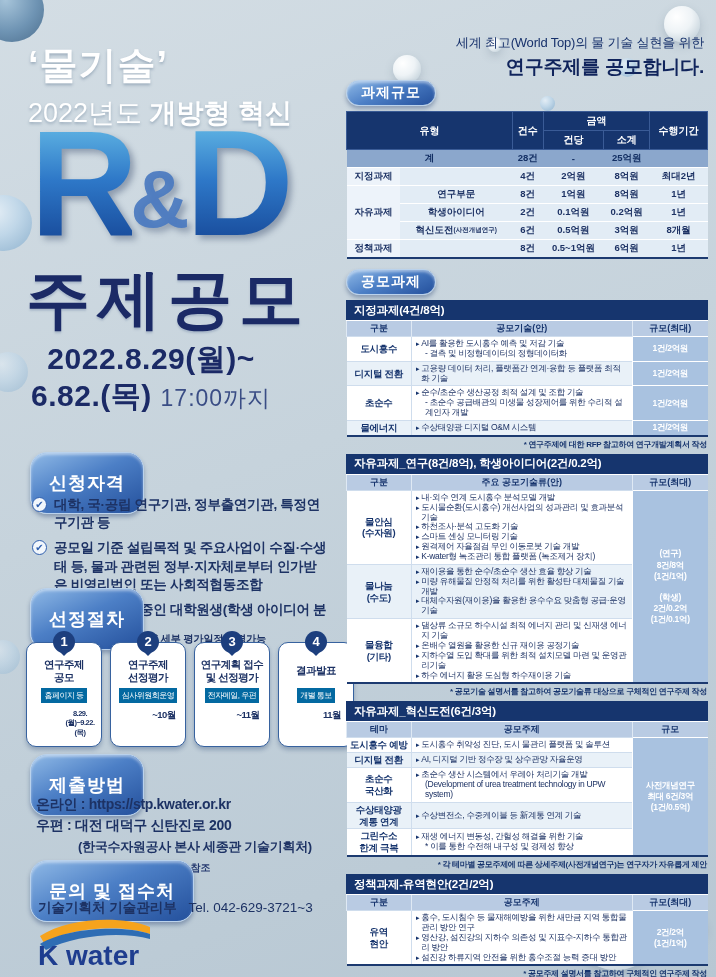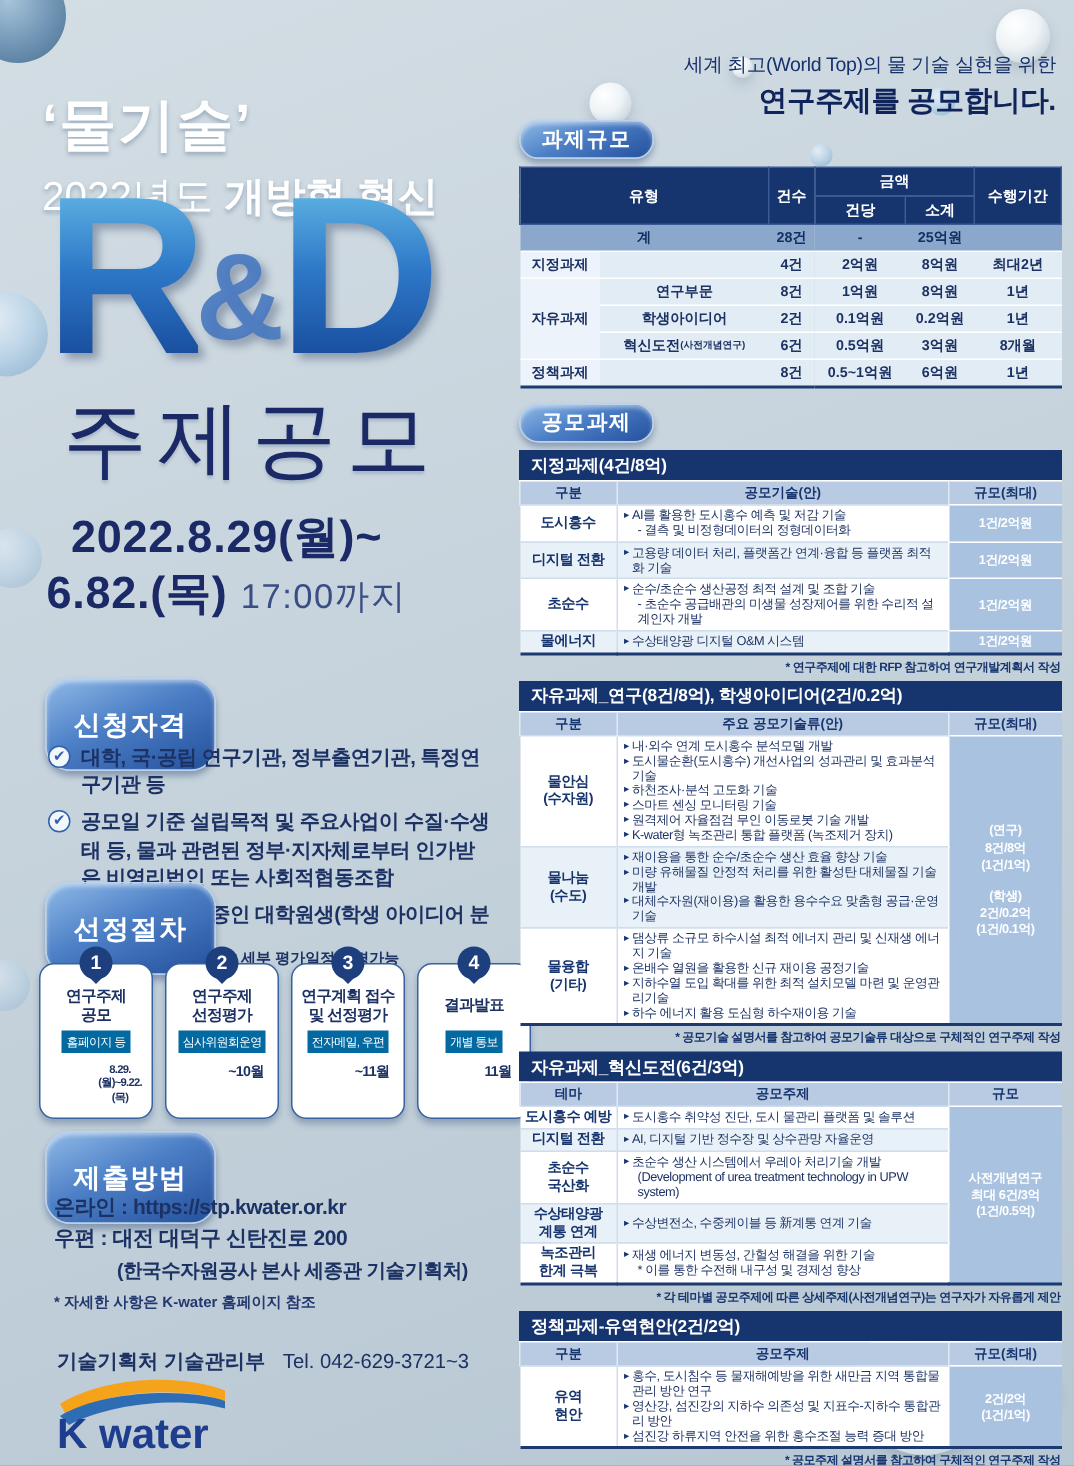--- a/index.html
+++ b/index.html
@@ -19,33 +19,33 @@
         box-shadow:inset 0 2px 3px rgba(255,255,255,.45),0 3px 4px rgba(20,50,100,.35);
         border:1px solid #bad2ec;}
   .pill-sm{font-size:14px;padding:3px 14px;border-radius:14px;}
 
   
   .slogan{position:absolute;top:34px;right:12px;text-align:right;z-index:2;}
   .slogan-l1{font-size:13px;color:#17316b;font-weight:500;letter-spacing:-0.2px;}
   .slogan-l2{font-size:19px;color:#10245c;font-weight:900;margin-top:2px;letter-spacing:-0.2px;}
 
   .title-block{position:absolute;left:28px;top:40px;color:#fff;z-index:2;
-               text-shadow:0 2px 3px rgba(60,90,120,.35);margin-top:18px;}
+               text-shadow:0 2px 3px rgba(60,90,120,.35);}
   .title-quote{font-size:38px;font-weight:900;letter-spacing:1px;}
   .title-year{font-size:27px;margin-top:4px;font-weight:400;}
   .title-year b{font-weight:900;}
 
   .rd-wrap{position:absolute;left:30px;top:108px;display:flex;align-items:flex-start;z-index:2;
            filter:drop-shadow(4px 4px 3px rgba(20,40,80,.35));}
   .rd-letter{font-size:150px;line-height:1;font-weight:900;letter-spacing:-6px;
              background:linear-gradient(180deg,#6ec6ec 0%,#2e78c8 48%,#123f8f 100%);
              -webkit-background-clip:text;background-clip:text;color:transparent;}
   .rd-amp{font-size:82px;line-height:1;font-weight:900;color:#4a7ac0;margin:50px -4px 0 -2px;opacity:.92;}
 
-  .subject{position:absolute;left:42px;top:256px;font-size:56px;font-weight:400;color:#1b2a66;
+  .subject{position:absolute;left:26px;top:256px;font-size:64px;font-weight:700;color:#1b2a66;
            letter-spacing:7px;z-index:2;text-shadow:0 2px 2px rgba(120,140,170,.4);}
   .dates{position:absolute;left:31px;top:340px;color:#1b2a66;z-index:2;text-align:center;}
   .date-l1,.date-l2{font-size:30px;font-weight:900;line-height:37px;letter-spacing:0.5px;}
   .date-suffix{font-size:23px;font-weight:400;color:#3a4d85;letter-spacing:1px;}
 
   .qual-pill{position:absolute;left:30px;top:452px;z-index:2;}
   .qual-list{position:absolute;left:32px;top:496px;width:296px;z-index:2;}
   .qual-item{display:flex;margin-bottom:7px;}
   .check-icon{flex:0 0 15px;height:15px;border:1.5px solid #2f5fae;border-radius:50%;color:#2f5fae;
               font-size:10px;line-height:14px;text-align:center;margin-right:7px;margin-top:1px;
@@ -205,20 +205,23 @@
       <span>https://stp.kwater.or.kr</span>
     </div>
     <div class="submit-line">
       <span>우편 :</span>
       <span>대전 대덕구 신탄진로 200</span>
     </div>
     <div class="submit-sub">(한국수자원공사 본사 세종관 기술기획처)</div>
     <div class="submit-note">* 자세한 사항은 K-water 홈페이지 참조</div>
   </div>
 
+  <div class="contact-pill">
+    <span class="pill">문의 및 접수처</span>
+  </div>
   <div class="contact-body">
     <b>기술기획처 기술관리부</b>
     <span>Tel. 042-629-3721~3</span>
   </div>
 
   <div class="kwater-logo">
     <svg width="140" height="56" viewBox="0 0 140 56">
       <path d="M8 22 C 36 4, 88 1, 118 13 L 118 20 C 88 10, 40 13, 12 29 Z" fill="#f6a31c"></path>
       <path d="M8 30 C 36 13, 92 11, 118 20 L 118 25 C 90 17, 42 21, 14 36 Z" fill="#2e6db4"></path>
       <text x="6" y="51" font-size="28" font-weight="bold" fill="#1e3d8f" font-family="Liberation Sans, sans-serif" id="kwater-text">K water</text>
@@ -548,21 +551,21 @@
                 </td>
                 <td class="content">
                   <div class="item">
                     <span class="arrow">▸</span>
                     <span>수상변전소, 수중케이블 등 新계통 연계 기술</span>
                   </div>
                 </td>
               </tr>
               <tr>
                 <td class="cat">
-                  <div>녹조관리</div>
+                  <div>그린수소</div>
                   <div>한계 극복</div>
                 </td>
                 <td class="content">
                   <div class="item">
                     <span class="arrow">▸</span>
                     <span>재생 에너지 변동성, 간헐성 해결을 위한 기술</span>
                   </div>
                   <div class="item item-sub">
                     <span>* 이를 통한 수전해 내구성 및 경제성 향상</span>
                   </div>

